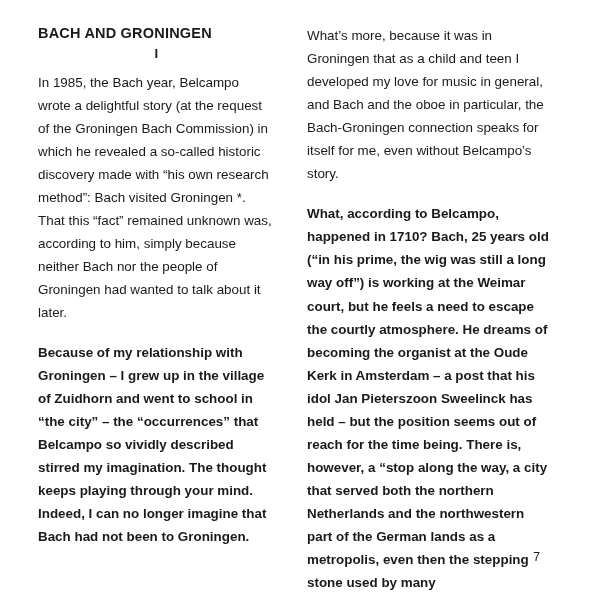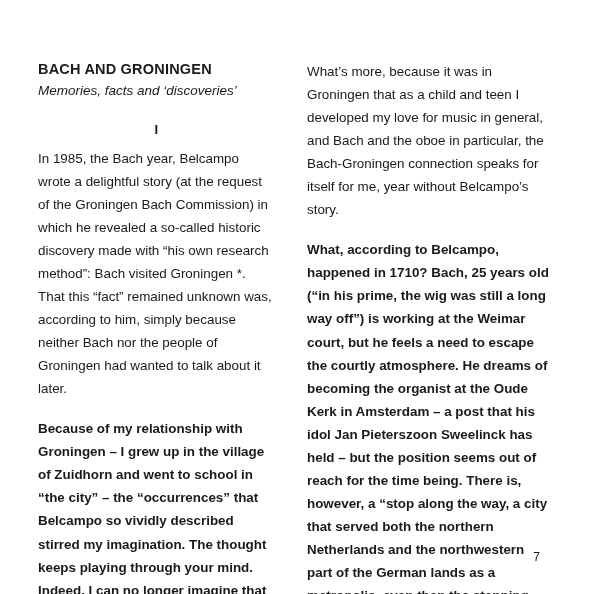--- a/index.html
+++ b/index.html
@@ -14,21 +14,21 @@
     color: #1a1a1a;
     position: relative;
     overflow: hidden;
   }
   .page {
     position: absolute;
     left: 0; top: 0;
     width: 600px;
     height: 594px;
     box-sizing: border-box;
-    padding: 60px 36px 30px 38px;
+    padding: 24px 36px 30px 38px;
   }
   .columns {
     display: flex;
     gap: 32px;
     height: 490px;
   }
   .col {
     width: 237px;
     flex: 0 0 237px;
   }
@@ -74,29 +74,28 @@
   }
 </style>
 </head>
 <body>
 
 <div class="page">
   <div class="columns">
 
     <div class="col">
       <h1 class="title">BACH AND GRONINGEN</h1>
-      <div class="subtitle">Memories, facts and ‘discoveries’</div>
       <div class="section-num">I</div>
 
       <p class="body"><span>In 1985, the Bach year, Belcampo wrote a delightful story (at the request of the Groningen Bach Commission) in which he revealed a so-called historic discovery made with “his own research method”: </span><span class="it">Bach visited Groningen *</span><span>. That this “fact” remained unknown was, according to him, simply because neither Bach nor the people of Groningen had wanted to talk about it later.</span></p>
 
       <p class="body">Because of my relationship with Groningen – I grew up in the village of Zuidhorn and went to school in “the city” – the “occurrences” that Belcampo so vividly described stirred my imagination. The thought keeps playing through your mind. Indeed, I can no longer imagine that Bach had not been to Groningen.</p>
     </div>
 
     <div class="col-right">
-      <p class="body">What’s more, because it was in Groningen that as a child and teen I developed my love for music in general, and Bach and the oboe in particular, the Bach-Groningen connection speaks for itself for me, year without Belcampo’s story.</p>
+      <p class="body">What’s more, because it was in Groningen that as a child and teen I developed my love for music in general, and Bach and the oboe in particular, the Bach-Groningen connection speaks for itself for me, even without Belcampo’s story.</p>
       <p class="body">What, according to Belcampo, happened in 1710? Bach, 25 years old (“in his prime, the wig was still a long way off”) is working at the Weimar court, but he feels a need to escape the courtly atmosphere. He dreams of becoming the organist at the Oude Kerk in Amsterdam – a post that his idol Jan Pieterszoon Sweelinck has held – but the position seems out of reach for the time being. There is, however, a “stop along the way, a city that served both the northern Netherlands and the northwestern part of the German lands as a metropolis, even then the stepping stone used by many</p>
     </div>
 
   </div>
 
   <div class="folio">7</div>
 </div>
 
 </body></html>

